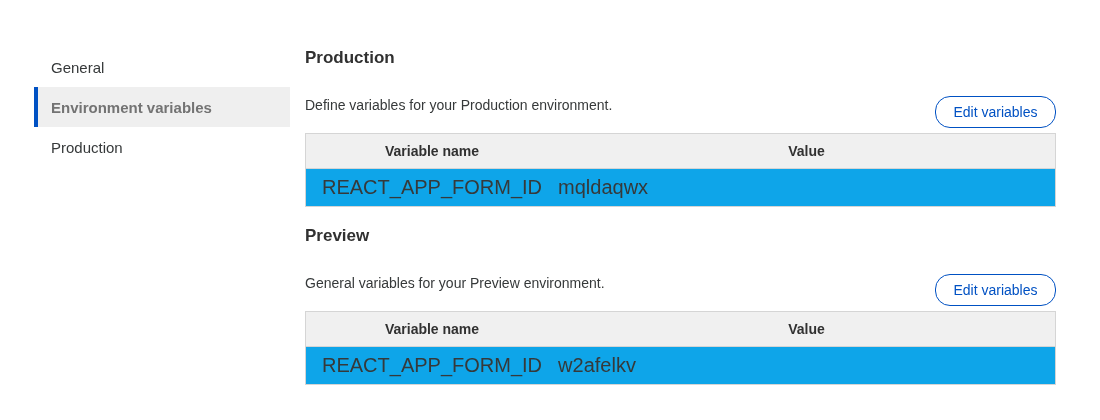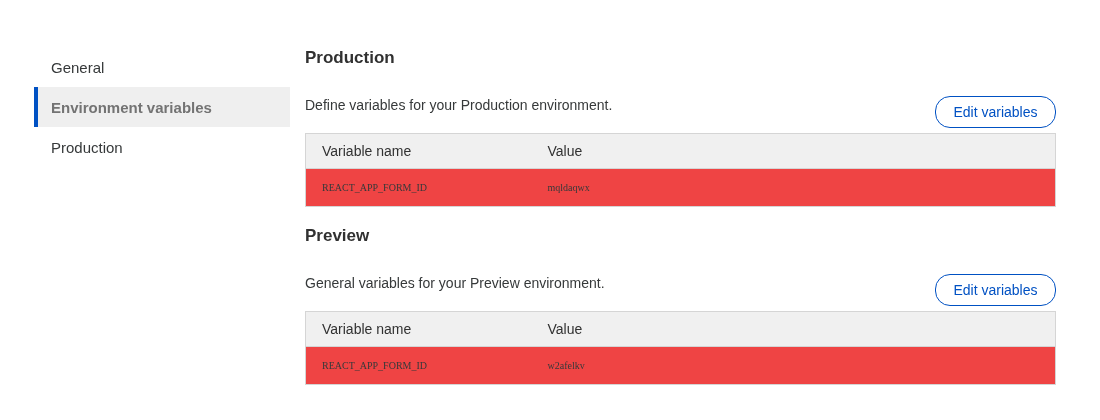--- a/index.html
+++ b/index.html
@@ -75,33 +75,33 @@
 
   .vars-table {
     margin-top: 21px;
     width: 751px;
     border-collapse: collapse;
     border: 1px solid #d5d5d5;
   }
   .vars-table th {
     background: #f0f0f0;
     height: 35px;
-    text-align: left;
+    text-align: center;
     padding: 0 0 0 16px;
     font-size: 14px;
-    font-weight: 400;
+    font-weight: 700;
     color: #313131;
     border-bottom: 1px solid #d5d5d5;
   }
   .vars-table td {
-    background: #ef4444;
+    background: #0ea5e9;
     height: 38px;
     padding: 0 0 0 16px;
-    font-family: Liberation Serif, serif;
-    font-size: 10px;
+    font-family: Liberation Sans, sans-serif;
+    font-size: 20px;
     color: #36393a;
   }
   .vars-table .col-name { width: 226px; }
 </style>
 </head>
 <body>
 
 <nav class="sidebar">
   <div class="nav-item">
     <span>General</span>

